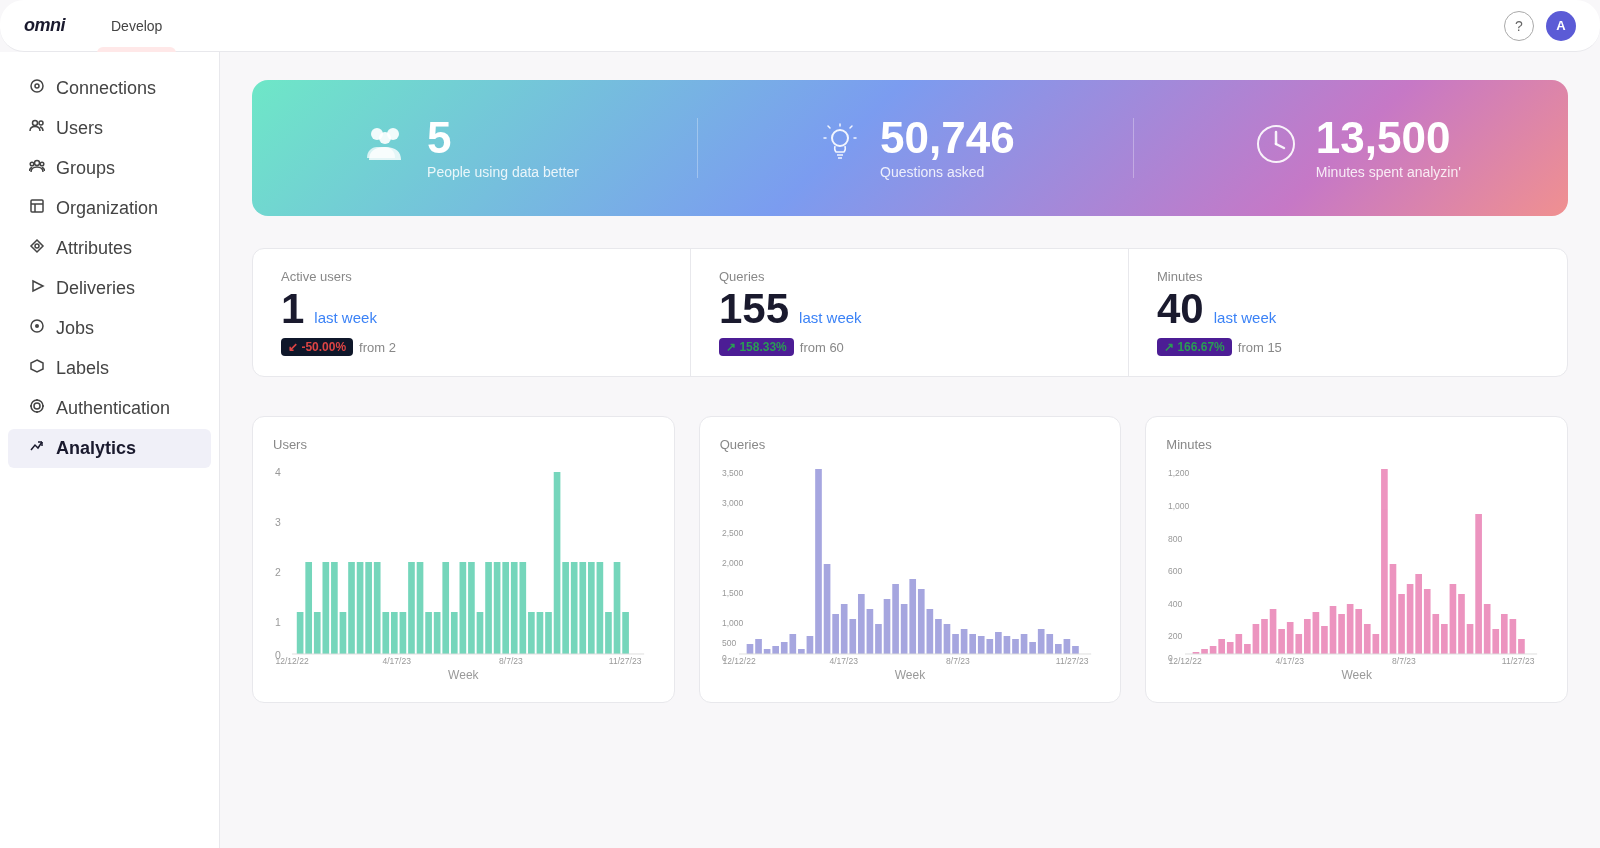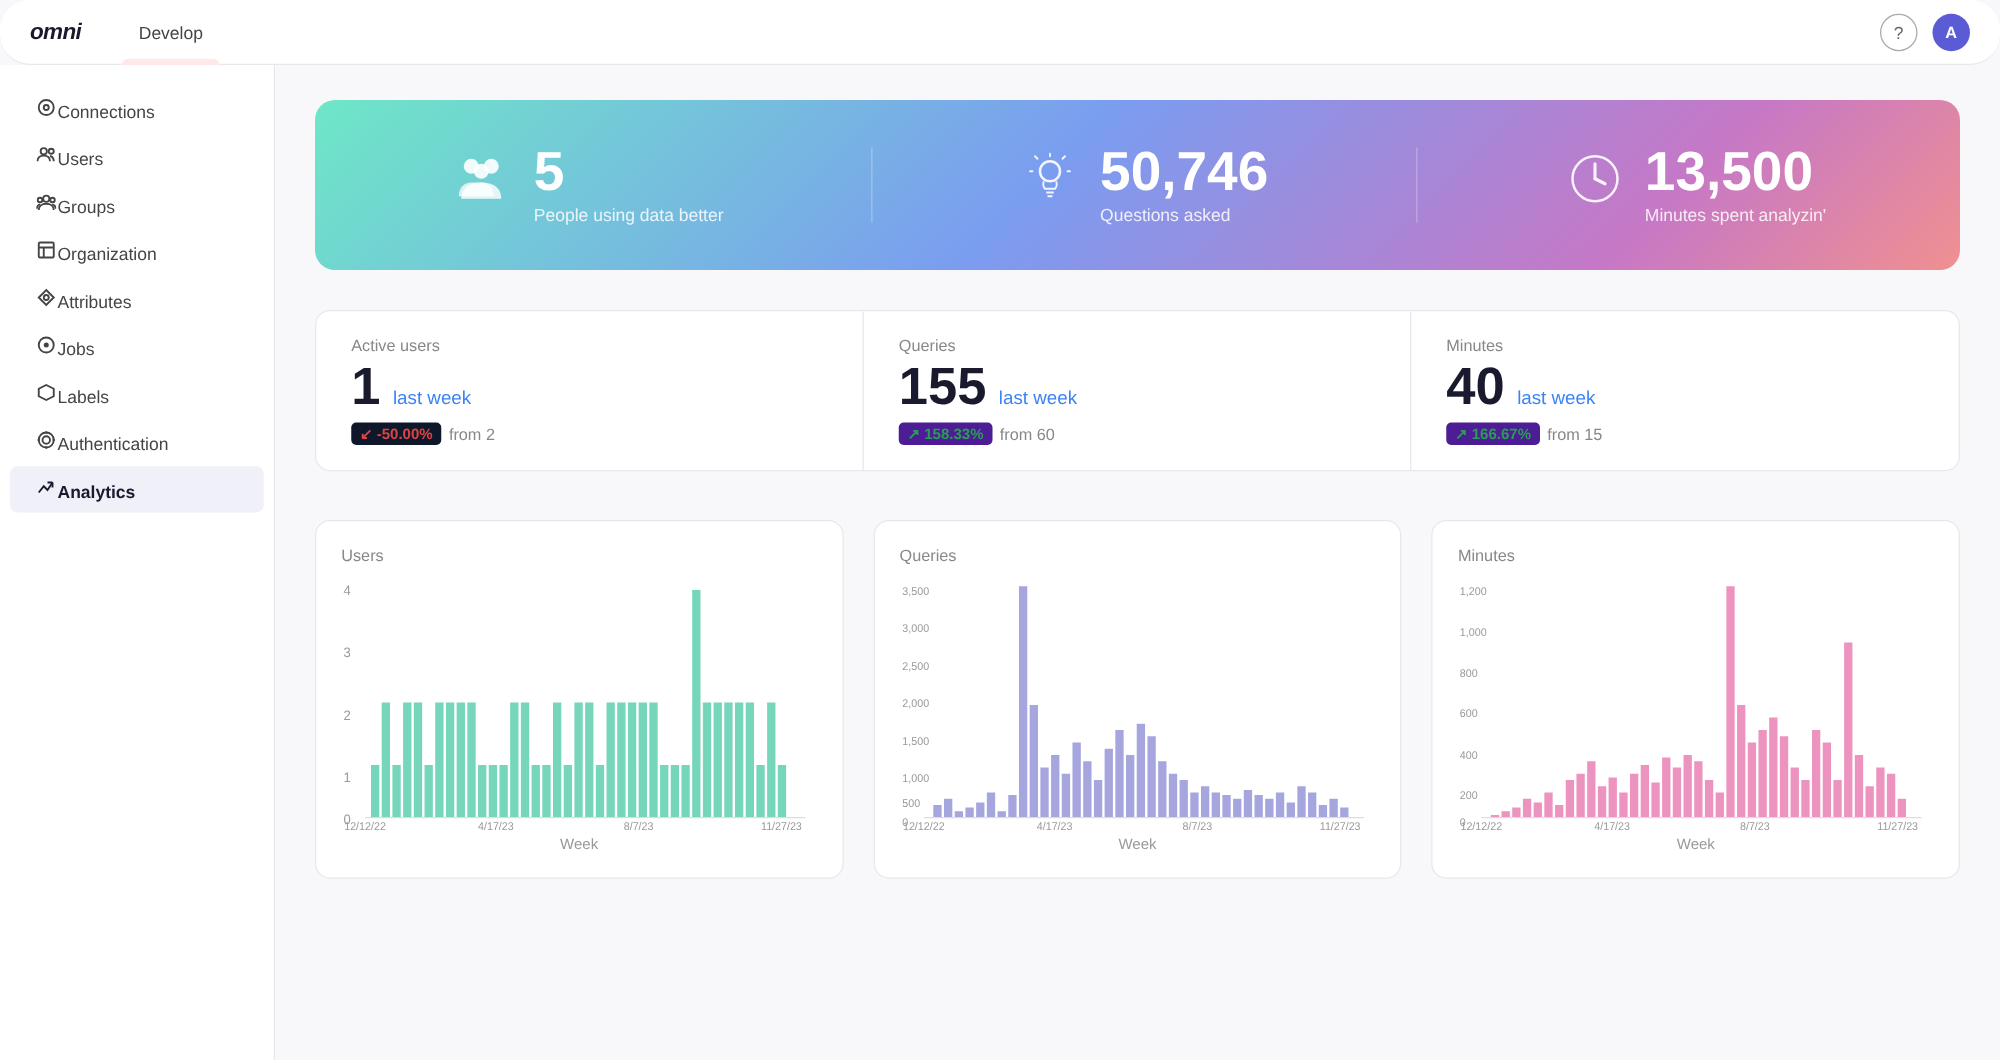--- a/index.html
+++ b/index.html
@@ -34,22 +34,22 @@
 
     
     .layout { display: flex; height: calc(100vh - 52px); }
 
     
     .sidebar {
       width: 220px; min-width: 220px; background: #fff;
       border-right: 1px solid #e8e8ec; padding: 16px 0; overflow-y: auto;
     }
     .sidebar-item {
-      display: flex; align-items: flex-end; 
-      padding: 9px 20px; font-size: 14px; color: #444; cursor: pointer;
+      display: flex; align-items: flex-start; gap: 10px;
+      padding: 9px 20px; font-size: 18px; color: #444; cursor: pointer;
       border-radius: 6px; margin: 1px 8px;
     }
     .sidebar-item.active { background: #f0f0f8; color: #1a1a2e; font-weight: 600; }
     .sidebar-icon { font-size: 14px; width: 18px; text-align: center; flex-shrink: 0; }
 
     
     .main { flex: 1; overflow-y: auto; padding: 28px 32px; }
 
     
     .hero-banner {
@@ -149,20 +149,28 @@
       <span>Organization</span>
     </div>
     <div class="sidebar-item">
       <span class="sidebar-icon">
         <svg width="16" height="16" viewBox="0 0 16 16" fill="none" stroke="#444" stroke-width="1.5">
             <polygon points="8,2 14,8 8,14 2,8"></polygon>
             <circle cx="8" cy="8" r="2"></circle>
           </svg>
       </span>
       <span>Attributes</span>
+    </div>
+    <div class="sidebar-item">
+      <span class="sidebar-icon">
+        <svg width="16" height="16" viewBox="0 0 16 16" fill="none" stroke="#444" stroke-width="1.5">
+            <polygon points="4,3 14,8 4,13"></polygon>
+          </svg>
+      </span>
+      <span>Deliveries</span>
     </div>
     <div class="sidebar-item">
       <span class="sidebar-icon">
         <svg width="16" height="16" viewBox="0 0 16 16" fill="none" stroke="#444" stroke-width="1.5">
             <circle cx="8" cy="8" r="6"></circle>
             <circle cx="8" cy="8" r="2" fill="#444" stroke="none"></circle>
           </svg>
       </span>
       <span>Jobs</span>
     </div>

